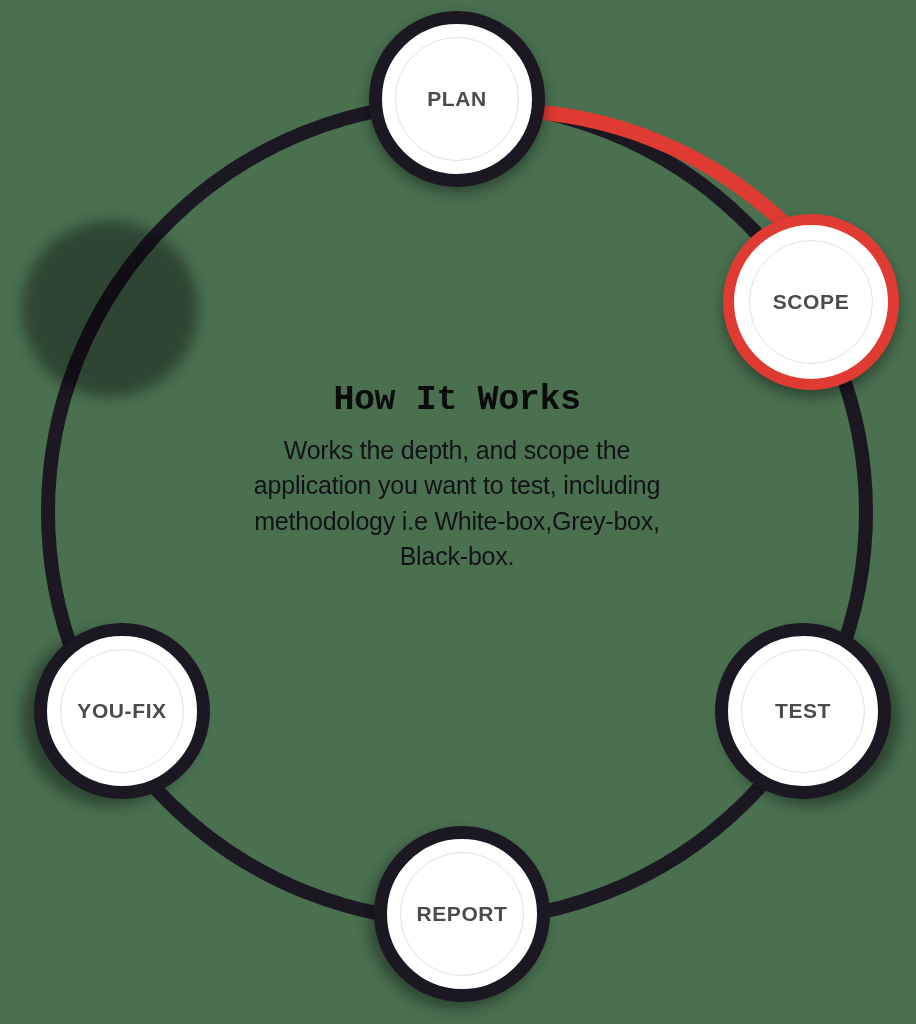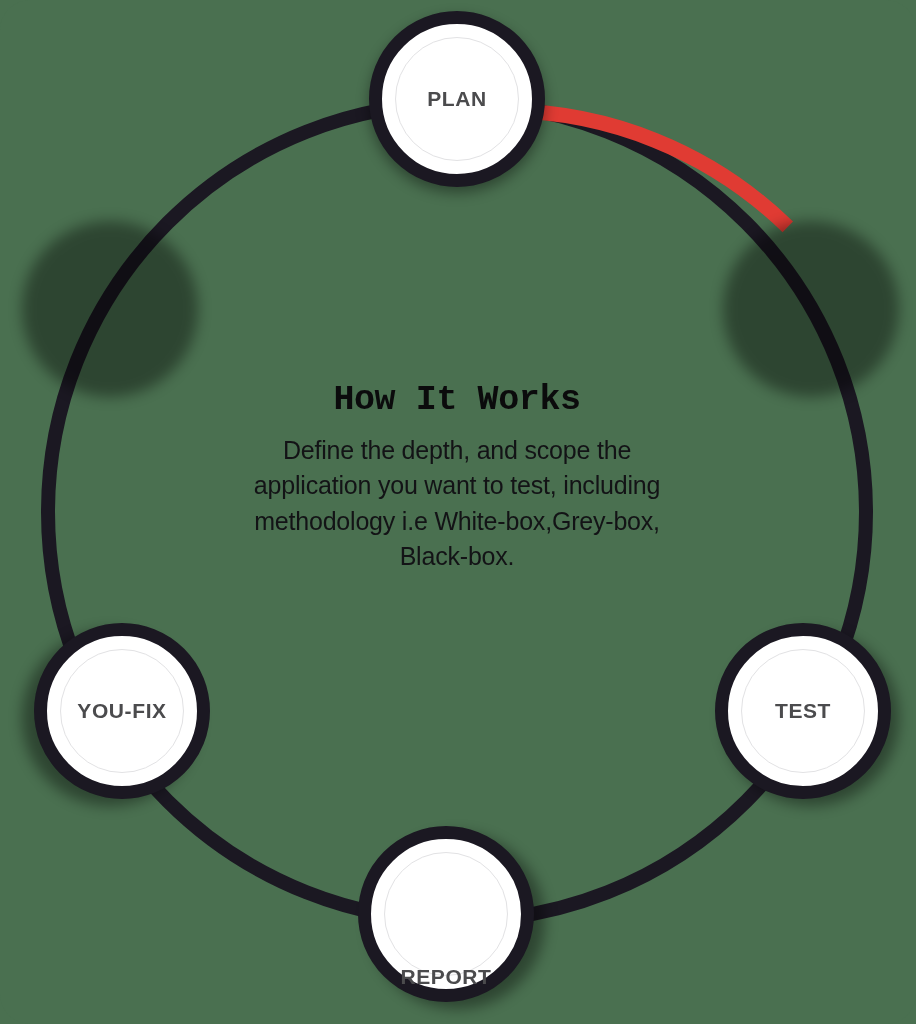--- a/index.html
+++ b/index.html
@@ -112,44 +112,48 @@
     <path d="M 499.8 110.8 A 409 409 0 0 1 787.8 226.9" fill="none" stroke="#e03b33" stroke-width="15" stroke-linecap="butt"></path>
   </svg>
 
   <div class="node-shadow" style="left:369px; top:17px;"></div>
   <div class="node node-ring" style="left:369px; top:11px;">
     <span class="node-inner-circle"></span>
     <span class="node-label">PLAN</span>
   </div>
 
   <div class="node-shadow" style="left:723px; top:221px;"></div>
+  <div class="node node-ring-active" style="left:723px; top:214px;">
+    <span class="node-inner-circle"></span>
+    <span class="node-label">SCOPE</span>
+  </div>
 
   <div class="node-shadow" style="left:723px; top:630px;"></div>
   <div class="node node-ring" style="left:715px; top:623px;">
     <span class="node-inner-circle"></span>
     <span class="node-label">TEST</span>
   </div>
 
   <div class="node-shadow" style="left:369px; top:833px;"></div>
-  <div class="node node-ring" style="left:358px; top:826px;align-items:flex-end;">
+  <div class="node node-ring" style="left:374px; top:826px;">
     <span class="node-inner-circle"></span>
     <span class="node-label">REPORT</span>
   </div>
 
   <div class="node-shadow" style="left:22px; top:630px;"></div>
   <div class="node node-ring" style="left:34px; top:623px;">
     <span class="node-inner-circle"></span>
     <span class="node-label">YOU-FIX</span>
   </div>
 
   <div class="node-shadow" style="left:22px; top:221px;"></div>
 
   <div class="center-block">
     <div class="center-title">How It Works</div>
     <div class="center-desc">
-      <div>Define the depth, and scope the</div>
+      <div>Works the depth, and scope the</div>
       <div>application you want to test, including</div>
       <div>methodology i.e White-box,Grey-box,</div>
       <div>Black-box.</div>
     </div>
   </div>
 
 </div>
 
 </body></html>

